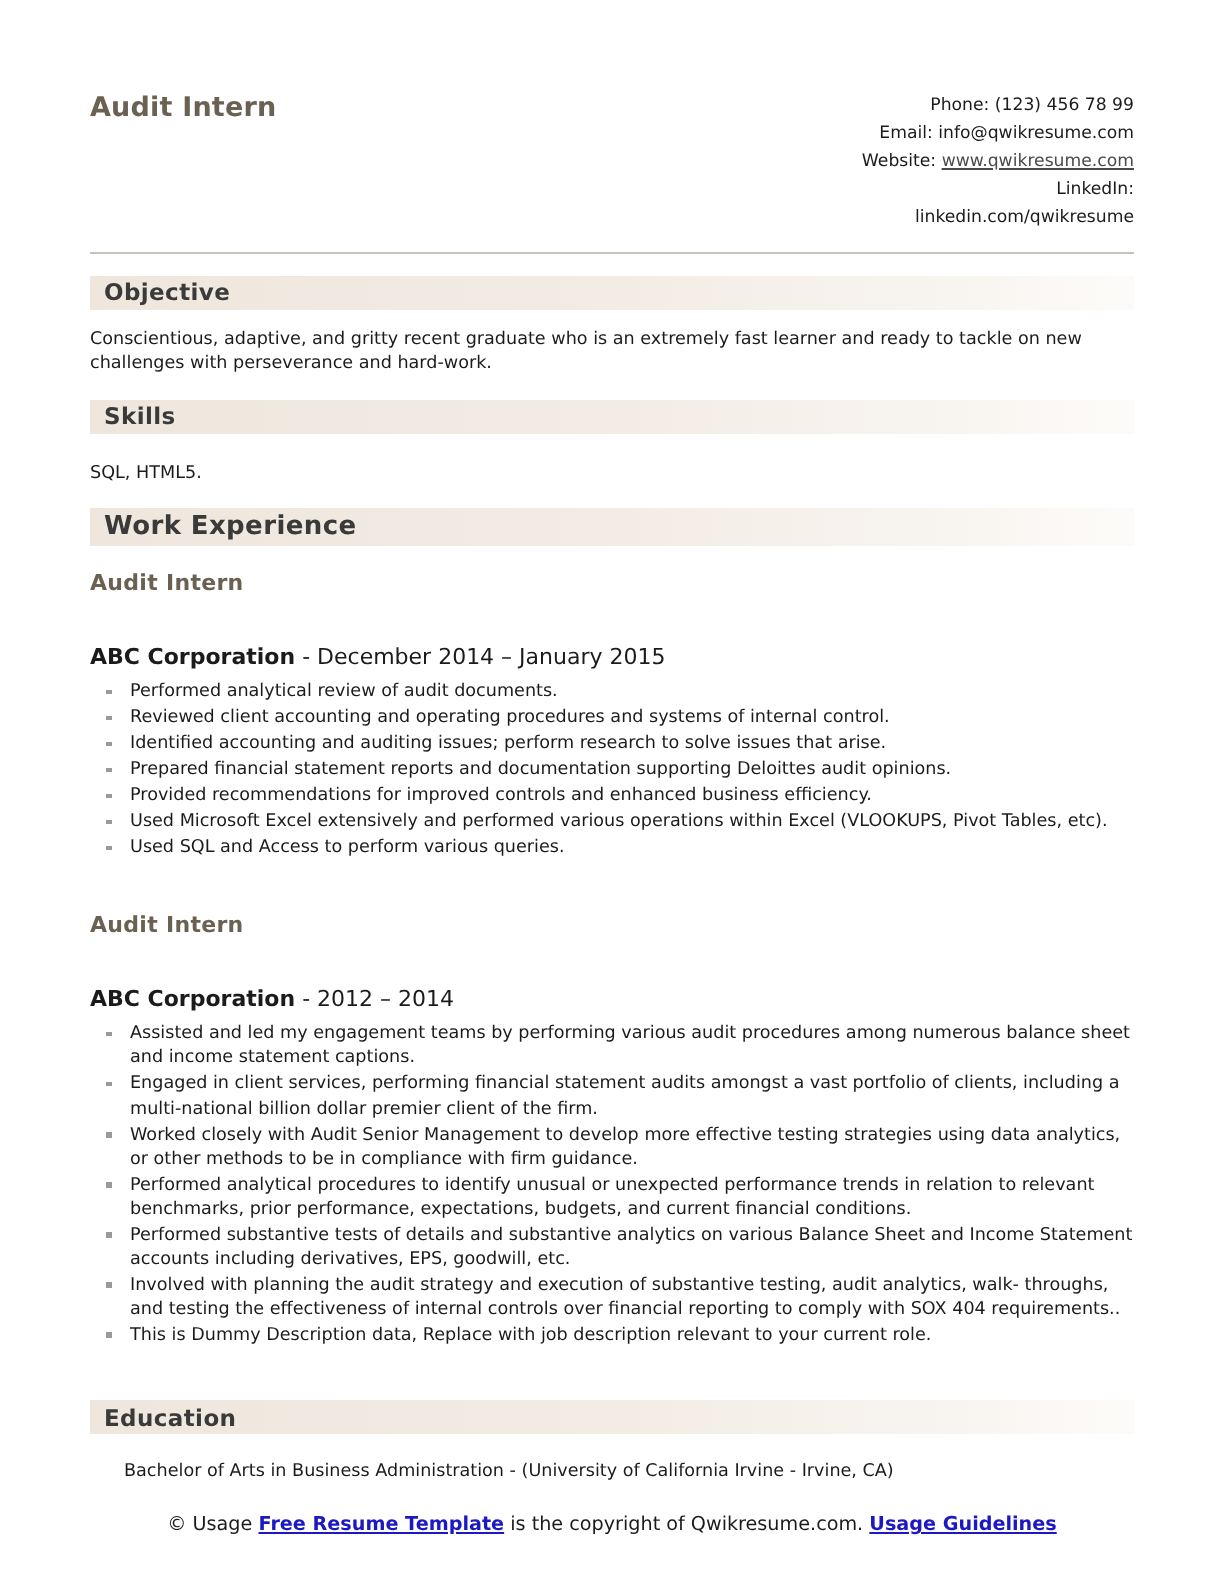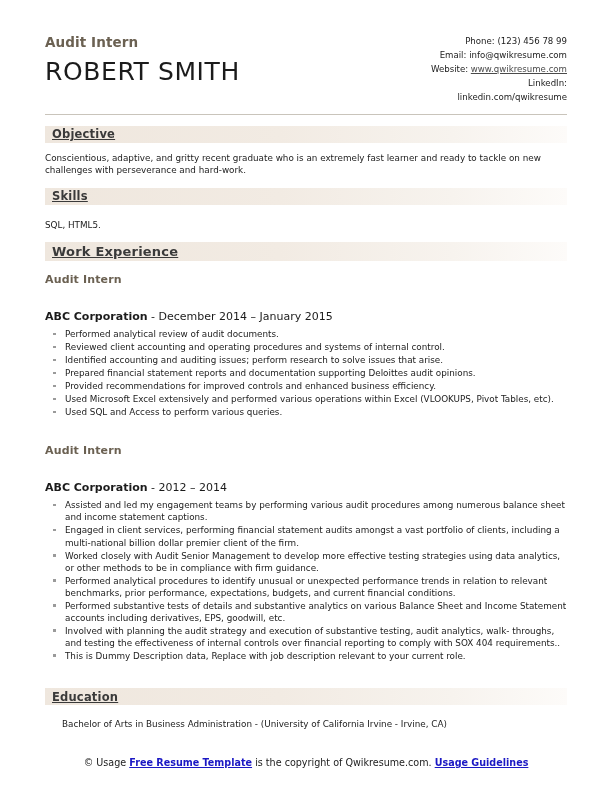--- a/index.html
+++ b/index.html
@@ -13,21 +13,21 @@
     font-family: "DejaVu Sans", "Liberation Sans", sans-serif;
     color: #231f20;
     position: relative;
     overflow: hidden;
   }
   .page {
     position: relative;
     width: 612px;
     height: 792px;
     box-sizing: border-box;
-    padding: 4px 45px;
+    padding: 16px 45px;
   }
 
   
   .header {
     display: flex;
     justify-content: space-between;
     align-items: flex-start;
     padding-top: 28px;
   }
   .header-left {
@@ -84,21 +84,20 @@
     margin-top: 11px;
   }
   .section-bar.tall {
     height: 19px;
   }
   .section-title {
     font-size: 11.5px;
     font-weight: bold;
     color: #3a3a3a;
     letter-spacing: 0.2px;
-    text-decoration: underline;
   }
   .section-title.big {
     font-size: 13px;
   }
 
   
   .section-body {
     font-size: 8.8px;
     line-height: 1.42;
     color: #1b1b1b;
@@ -179,21 +178,20 @@
   }
 </style>
 </head>
 <body>
 
 <div class="page">
 
   <div class="header">
     <div class="header-left">
       <div class="role-label">Audit Intern</div>
-      <div class="person-name">ROBERT SMITH</div>
     </div>
     <div class="header-right">
       <div class="contact-line">Phone: (123) 456 78 99</div>
       <div class="contact-line">Email: info@qwikresume.com</div>
       <div class="contact-line"><span>Website:</span> <span class="link-grey">www.qwikresume.com</span></div>
       <div class="contact-line">LinkedIn:</div>
       <div class="contact-line">linkedin.com/qwikresume</div>
     </div>
   </div>
 

